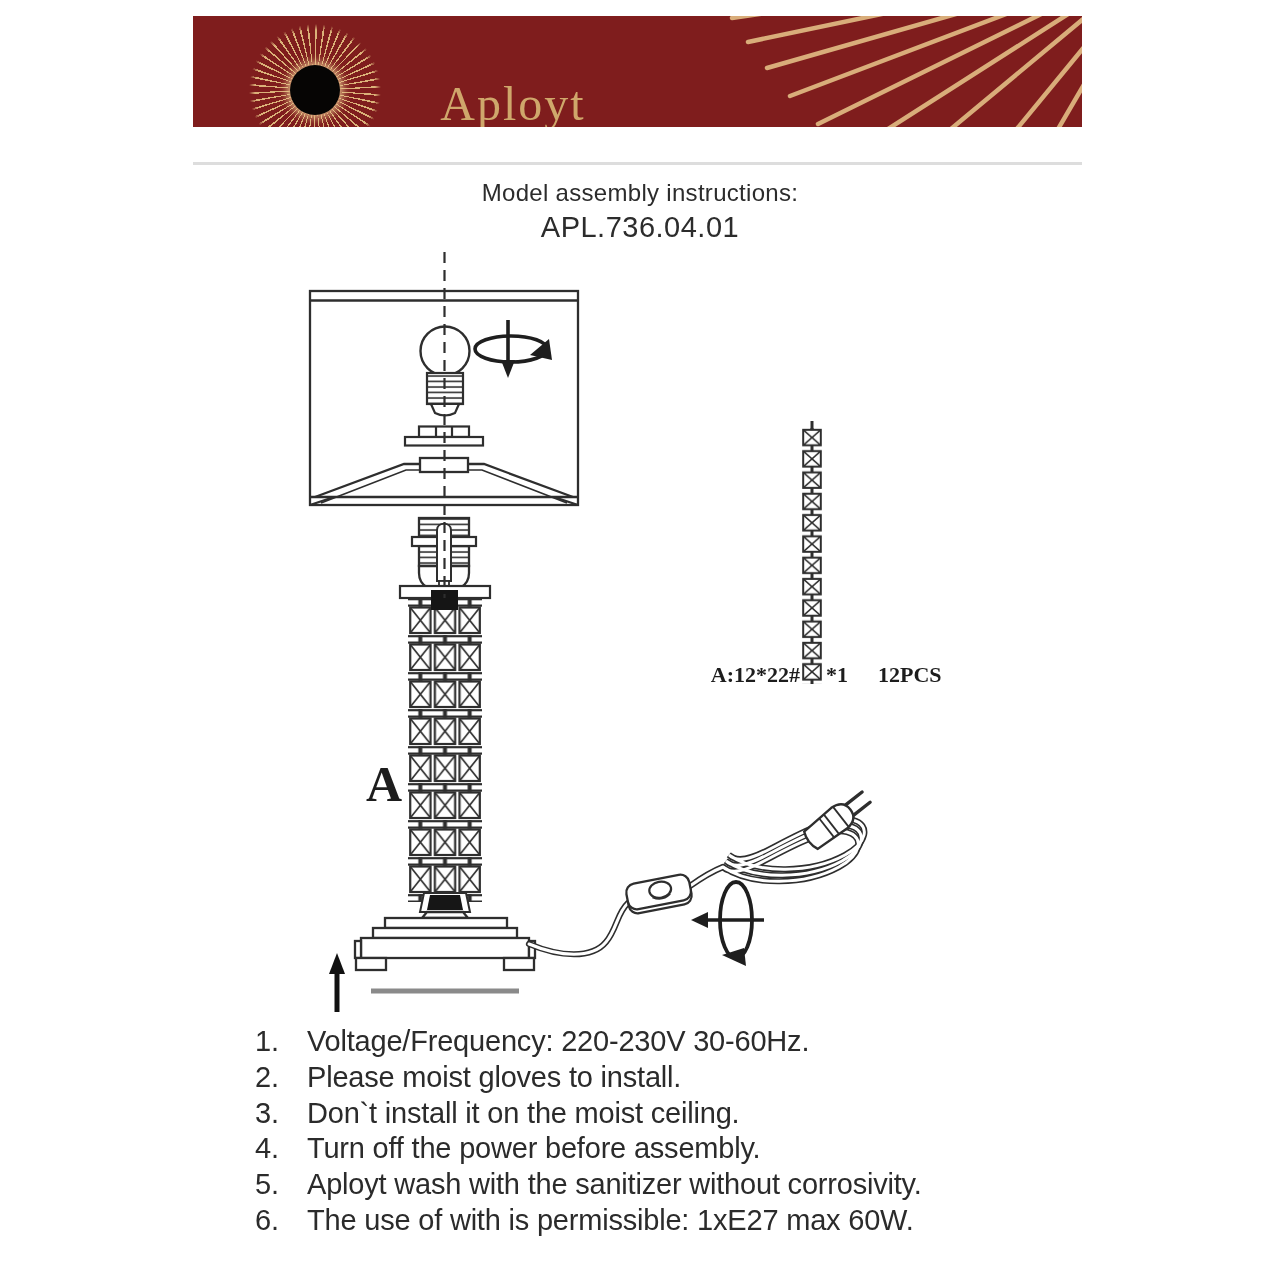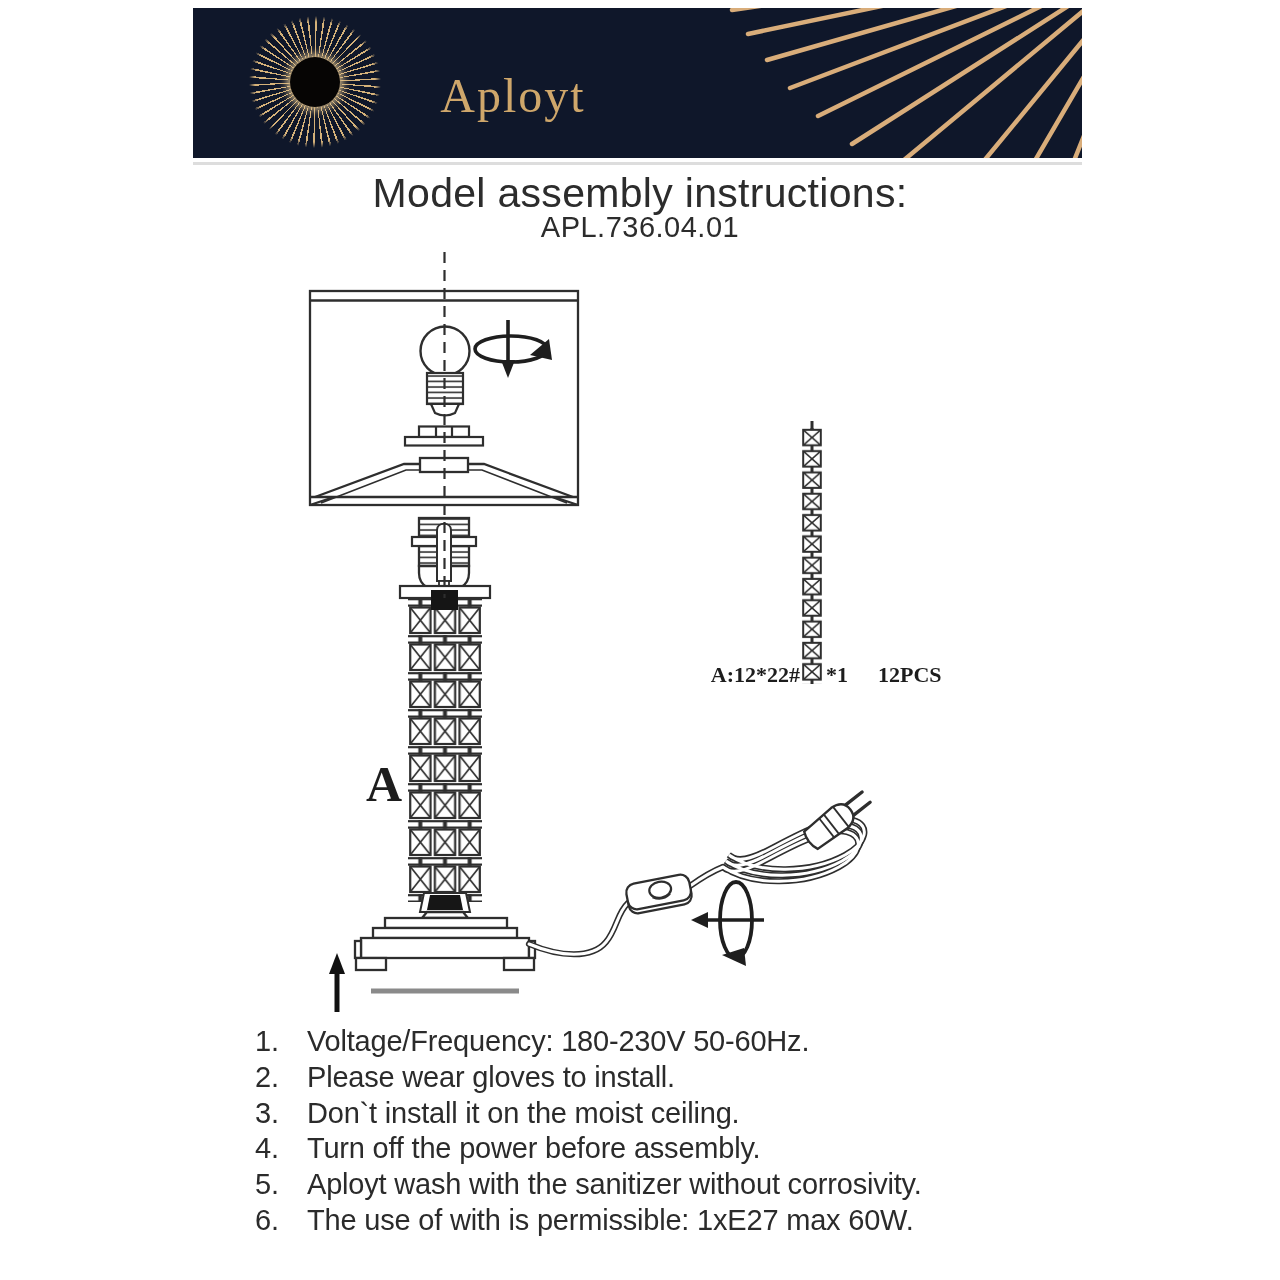--- a/index.html
+++ b/index.html
@@ -1,33 +1,33 @@
 <!DOCTYPE html>
 <html><head>
 <meta charset="utf-8">
 <style>
   html,body{margin:0;padding:0;background:#ffffff;}
   body{width:1280px;height:1280px;position:relative;font-family:"Liberation Sans",sans-serif;overflow:hidden;}
 
   
-  .banner{position:absolute;left:193px;top:8px;width:889px;height:150px;background:#0f172a;overflow:hidden;}
+  .banner{position:absolute;left:193px;top:16px;width:889px;height:111px;background:#7f1d1d;overflow:hidden;}
   .banner-rule{position:absolute;left:193px;top:162px;width:889px;height:3px;background:#d5d5d5;opacity:.8;}
   .sunburst{position:absolute;left:55px;top:7px;width:134px;height:134px;border-radius:50%;
     background:repeating-conic-gradient(rgba(224,186,126,.95) 0deg 1.7deg, rgba(0,0,0,0) 1.7deg 7.2deg);
     -webkit-mask-image:radial-gradient(circle,transparent 23px,#000 27px 60px,transparent 66px);
     mask-image:radial-gradient(circle,transparent 23px,#000 27px 60px,transparent 66px);}
   .sunburst-core{position:absolute;left:97px;top:49px;width:50px;height:50px;border-radius:50%;
     background:#060504;box-shadow:0 0 9px 3px rgba(238,206,148,.9);}
   .wordmark{position:absolute;left:225px;top:60px;width:190px;text-align:center;
     font-family:"Liberation Serif",serif;font-size:48px;font-weight:400;color:#cfa76b;letter-spacing:2px;}
   .fan{position:absolute;right:0;top:0;width:560px;height:154px;}
 
   
   .title-wrap{position:absolute;left:0;top:176px;width:1280px;text-align:center;color:#2c2c2c;}
-  .title-line1{font-size:41px;letter-spacing:.3px;line-height:34px;}
+  .title-line1{font-size:24px;letter-spacing:.3px;line-height:34px;}
   .title-line2{font-size:29px;letter-spacing:.5px;line-height:34px;}
 
   
   .diagram{position:absolute;left:0;top:250px;width:1280px;height:780px;}
 
   
   .instr{position:absolute;left:255px;top:1024px;width:1010px;color:#2b2b2b;}
   .instr-row{display:grid;grid-template-columns:52px auto;line-height:35.8px;font-size:29px;
     letter-spacing:-.2px;white-space:nowrap;}
   .instr-num{}
@@ -209,25 +209,25 @@
     <text x="826" y="682">*1</text>
     <text x="878" y="682">12PCS</text>
   </g>
 
   <line x1="444.5" y1="252" x2="444.5" y2="598" stroke="#2e2e2e" stroke-width="2.2" stroke-dasharray="11 7"></line>
 </svg>
 
 <div class="instr">
   <div class="instr-row">
     <span class="instr-num">1.</span>
-    <span class="instr-text">Voltage/Frequency: 180-230V 50-60Hz.</span>
+    <span class="instr-text">Voltage/Frequency: 220-230V 30-60Hz.</span>
   </div>
   <div class="instr-row">
     <span class="instr-num">2.</span>
-    <span class="instr-text">Please wear gloves to install.</span>
+    <span class="instr-text">Please moist gloves to install.</span>
   </div>
   <div class="instr-row">
     <span class="instr-num">3.</span>
     <span class="instr-text">Don`t install it on the moist ceiling.</span>
   </div>
   <div class="instr-row">
     <span class="instr-num">4.</span>
     <span class="instr-text">Turn off the power before assembly.</span>
   </div>
   <div class="instr-row">

